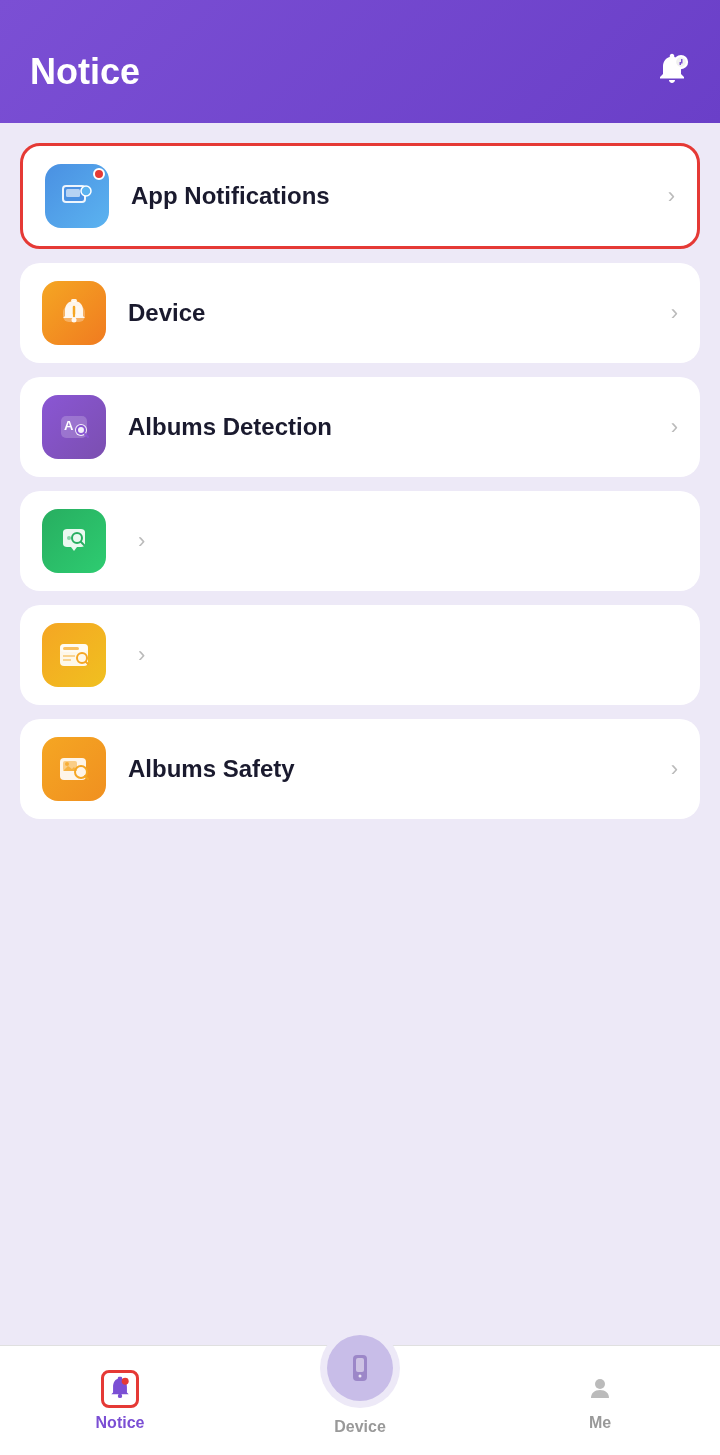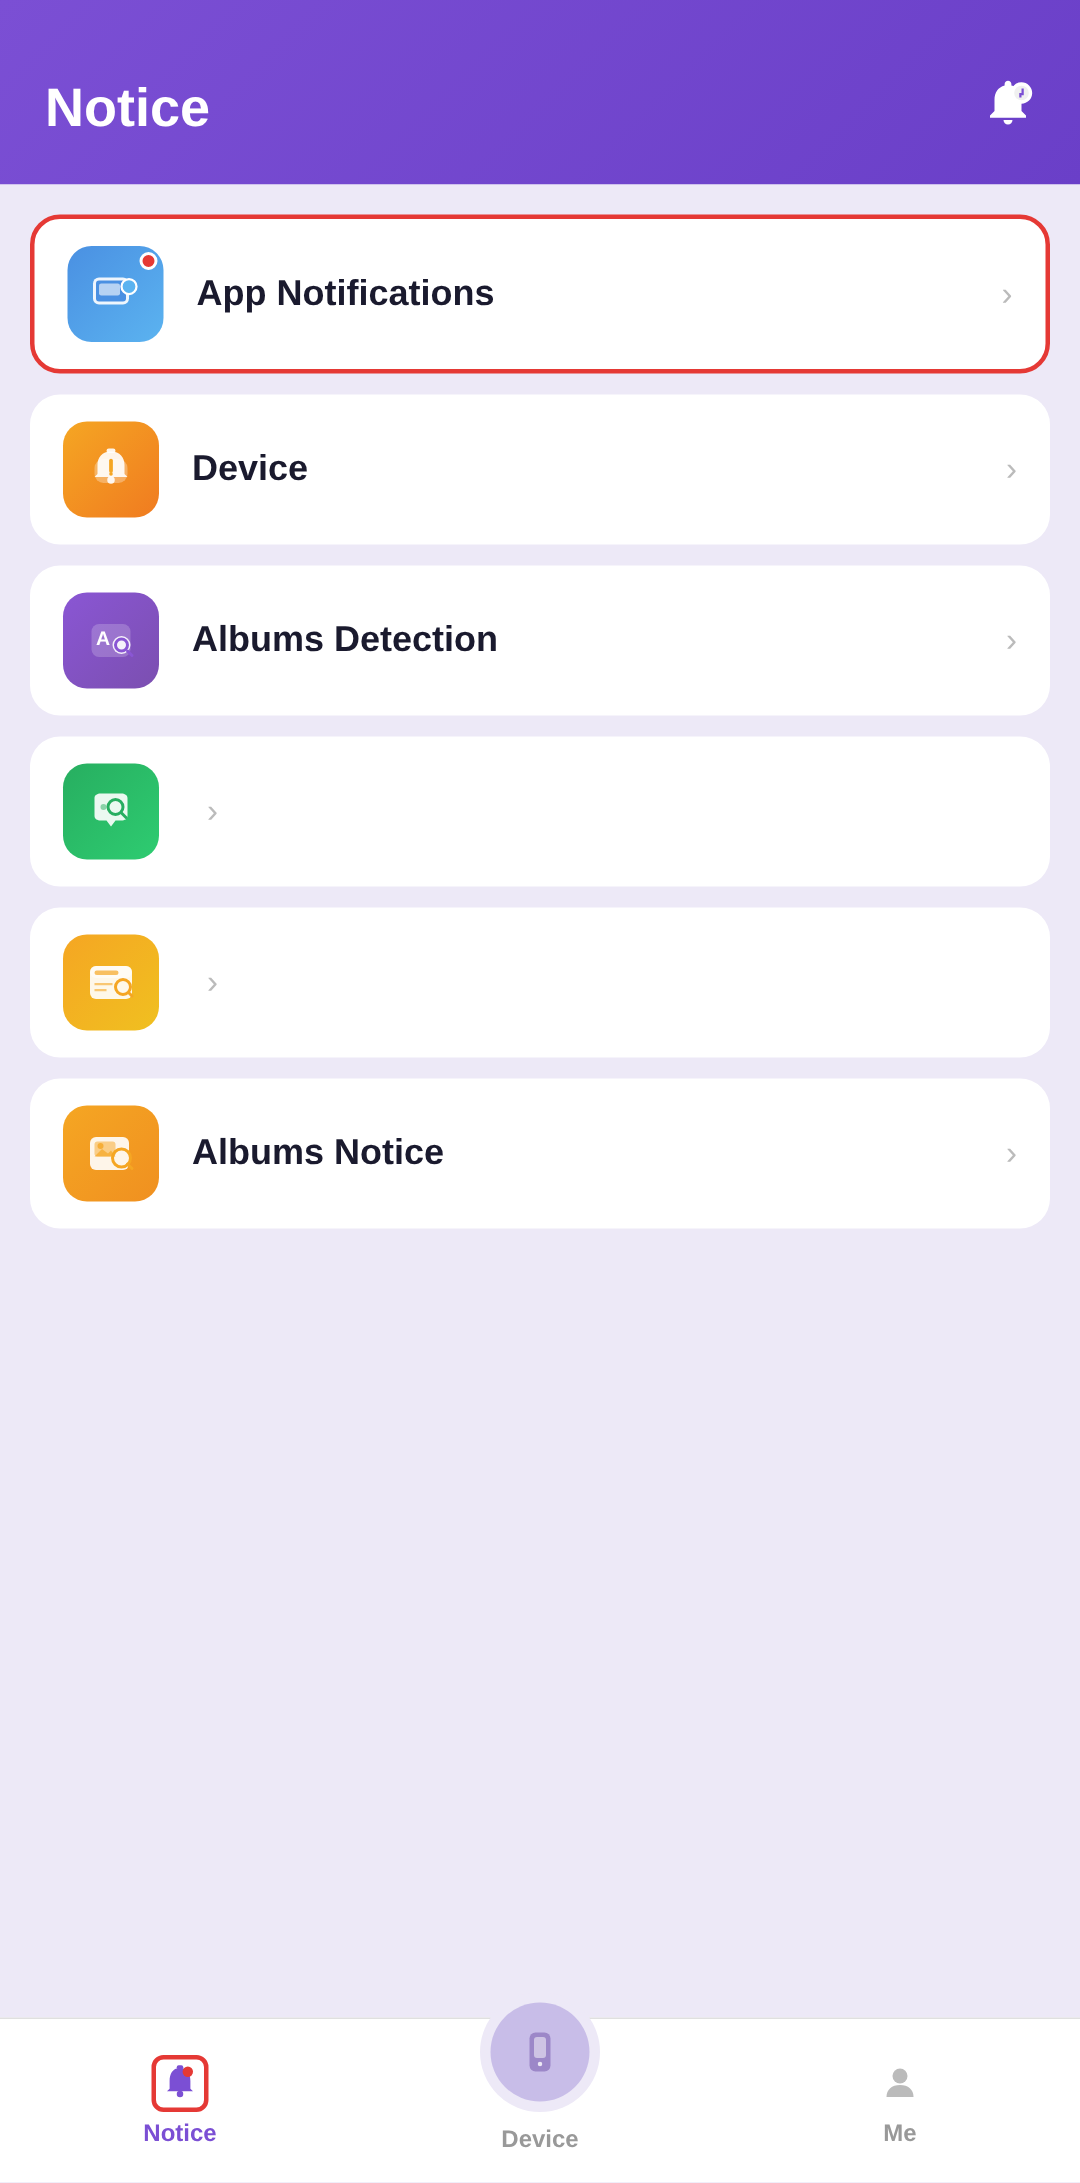--- a/index.html
+++ b/index.html
@@ -262,21 +262,21 @@
       <svg viewBox="0 0 38 38" fill="none" xmlns="http://www.w3.org/2000/svg">
 
         <rect x="5" y="8" width="26" height="22" rx="4" fill="white" opacity="0.9"></rect>
         <rect x="8" y="11" width="14" height="10" rx="2" fill="#f5a623" opacity="0.5"></rect>
         <circle cx="12" cy="14" r="2" fill="#f5a623" opacity="0.8"></circle>
         <path d="M8 21 L13 16 L17 19 L19 17 L22 21 Z" fill="#f5a623" opacity="0.7"></path>
         <circle cx="26" cy="22" r="6" fill="none" stroke="#f5a623" stroke-width="2"></circle>
         <line x1="30" y1="26" x2="33" y2="29" stroke="#f5a623" stroke-width="2" stroke-linecap="round"></line>
       </svg>
     </div>
-    <span class="menu-item-label">Albums Notice</span>
+    <span class="menu-item-label">Albums Safety</span>
     <span class="chevron">›</span>
   </div>
 
 </div>
 
 <div class="bottom-nav">
 
   <div class="nav-item active highlighted-nav">
     <div class="nav-icon-wrap">
       <svg width="30" height="30" viewBox="0 0 30 30" fill="none" xmlns="http://www.w3.org/2000/svg">

